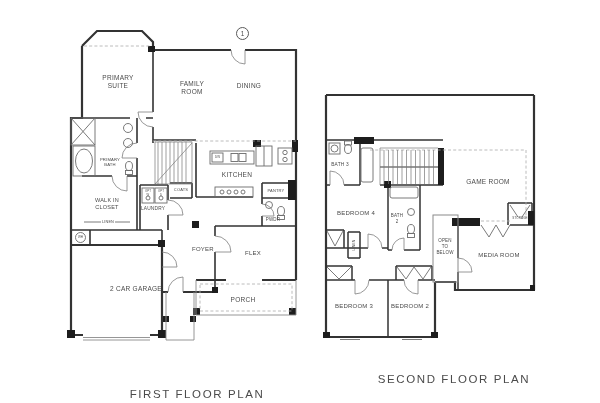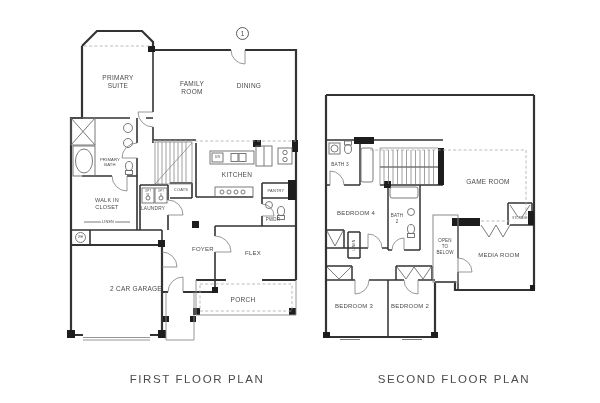--- a/index.html
+++ b/index.html
@@ -234,16 +234,16 @@
 2</div>
   <div class="lbl" style="left:445px;top:247px;font-size:4.5px;">OPEN
 TO
 BELOW</div>
   <div class="lbl" style="left:499px;top:256px;font-size:6px;">MEDIA ROOM</div>
   <div class="lbl" style="left:354px;top:307px;font-size:6px;">BEDROOM 3</div>
   <div class="lbl" style="left:410px;top:307px;font-size:6px;">BEDROOM 2</div>
   <div class="lbl" style="left:520px;top:219px;font-size:3px;background:#fff;">STORAGE</div>
   <div class="lbl vert" style="left:354px;top:245px;font-size:3.5px;">LINEN</div>
 
-  <div class="caption" style="left:197px;top:379px;">FIRST FLOOR PLAN</div>
+  <div class="caption" style="left:197px;top:394px;">FIRST FLOOR PLAN</div>
   <div class="caption" style="left:430px;top:379px;margin-left:24px;">SECOND FLOOR PLAN</div>
 
 </div>
 
 </body></html>

